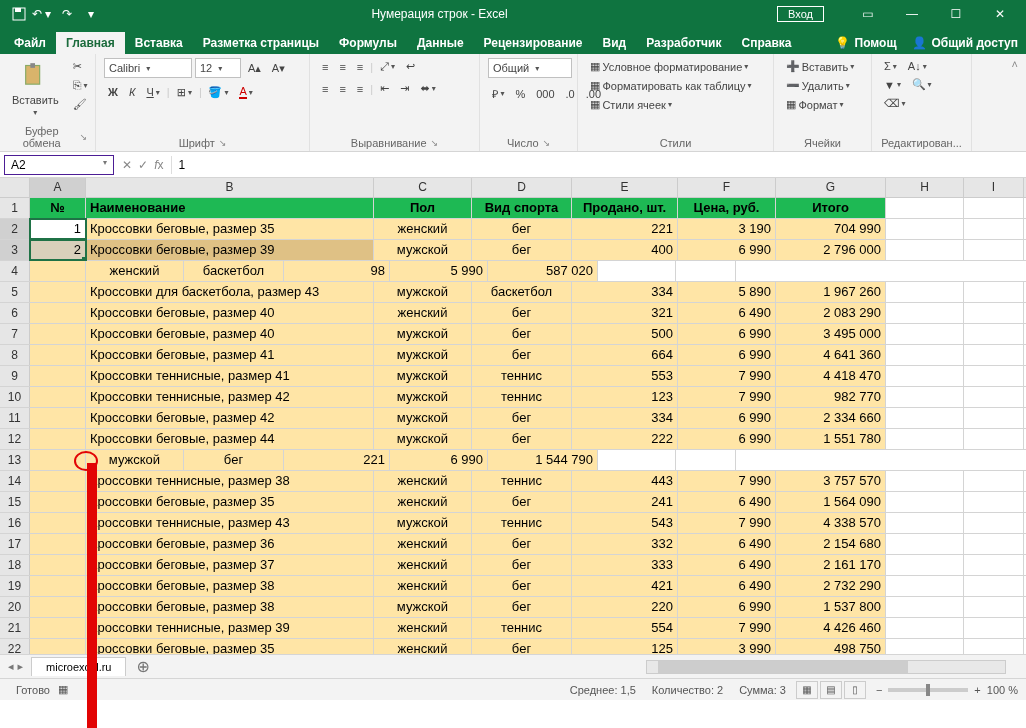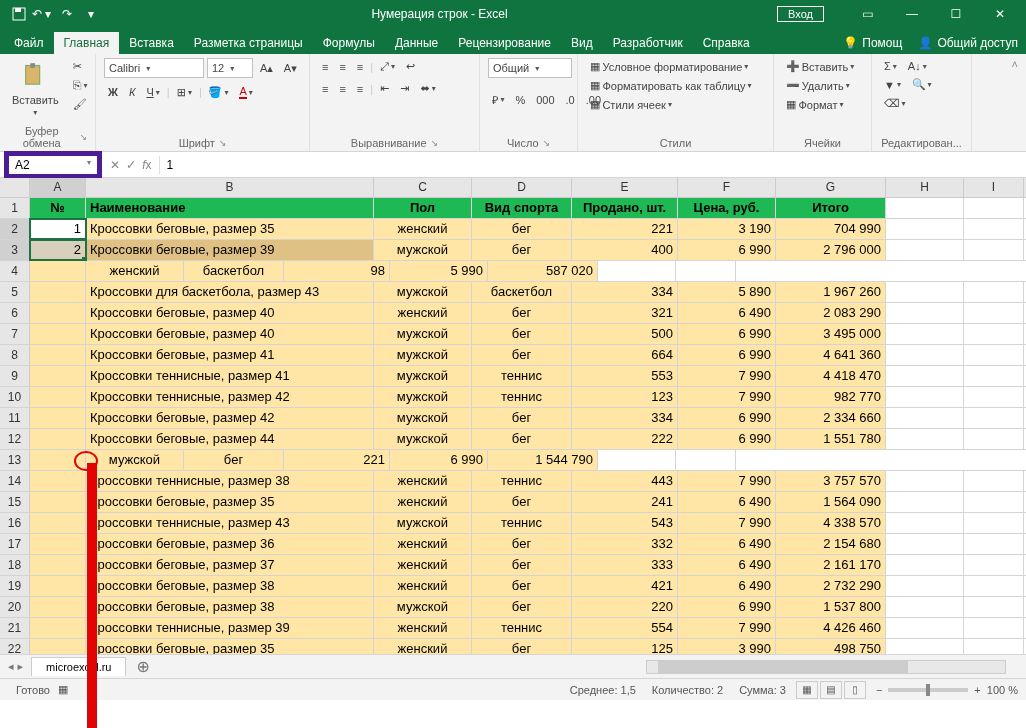--- a/index.html
+++ b/index.html
@@ -4,38 +4,38 @@
 <style>
 * { margin: 0; padding: 0; box-sizing: border-box; font-family: 'Segoe UI', Tahoma, sans-serif; }
 body { background: #fff; width: 1026px; height: 728px; overflow: hidden; position: relative; }
 .titlebar { background: #0f7440; height: 28px; display: flex; align-items: center; color: #fff; font-size: 12px; }
 .titlebar .qat { display: flex; align-items: center; padding-left: 8px; gap: 2px; }
 .titlebar .qat span { width: 22px; height: 22px; display: flex; align-items: center; justify-content: center; cursor: pointer; }
 .titlebar .title { flex: 1; text-align: center; }
 .titlebar .winctl { display: flex; align-items: center; gap: 4px; padding-right: 6px; }
 .titlebar .vhod { border: 1px solid #fff; padding: 1px 10px; font-size: 11px; margin-right: 20px; }
 .titlebar .winctl .wbtn { width: 40px; height: 28px; display: flex; align-items: center; justify-content: center; cursor: pointer; }
-.tabs { background: #0f7440; height: 26px; display: flex; align-items: flex-end; color: #fff; font-size: 12px; padding-left: 4px; }
+.tabs { background: #0f7440; height: 26px; display: flex; align-items: flex-end; color: #fff; font-size: 12px; padding-left: 4px; font-weight: bold; }
 .tabs .tab { padding: 4px 10px; cursor: pointer; }
 .tabs .tab.active { background: #f3f3f3; color: #1b6b3c; }
 .tabs .spacer { flex: 1; }
 .tabs .help { padding: 4px 8px; display: flex; align-items: center; gap: 4px; }
 .ribbon { background: #f3f3f3; border-bottom: 1px solid #d5d5d5; height: 98px; display: flex; font-size: 11px; color: #444; }
 .ribbon .group { border-right: 1px solid #e1e1e1; padding: 4px 8px 0 8px; display: flex; flex-direction: column; }
 .ribbon .group .gc { flex: 1; display: flex; align-items: flex-start; gap: 6px; }
 .ribbon .group .gl { text-align: center; font-size: 11px; color: #666; padding-bottom: 2px; display: flex; justify-content: center; align-items: center; gap: 4px; }
 .ribbon .vstack { display: flex; flex-direction: column; gap: 2px; }
 .ribbon .hstack { display: flex; align-items: center; gap: 3px; }
 .ribbon .btn { padding: 2px 4px; cursor: pointer; display: flex; align-items: center; gap: 2px; border-radius: 2px; }
 .ribbon .bigbtn { display: flex; flex-direction: column; align-items: center; gap: 2px; cursor: pointer; padding: 2px 4px; }
 .ribbon .combo { border: 1px solid #c0c0c0; background: #fff; padding: 1px 4px; font-size: 11px; height: 20px; display: flex; align-items: center; gap: 6px; }
 .ribbon .dd { font-size: 8px; color: #555; }
 .ribbon .expand { font-size: 9px; color: #888; cursor: pointer; }
 .fmlbar { height: 26px; border-bottom: 1px solid #d5d5d5; display: flex; align-items: center; background: #fff; font-size: 12px; }
-.fmlbar .namebox { width: 98px; border: 5px solid #4c1d95; padding: 2px 6px; margin: 2px 0 2px 4px; }
+.fmlbar .namebox { width: 110px; border: 1px solid #4c1d95; padding: 2px 6px; margin: 2px 0 2px 4px; }
 .fmlbar .namebox .dd { float: right; font-size: 8px; color: #777; }
 .fmlbar .fxbtns { padding: 0 8px; display: flex; gap: 6px; color: #888; }
 .fmlbar .fxbar { flex: 1; padding: 2px 6px; }
 .sheet { position: relative; height: 476px; }
 .colhdr { display: flex; height: 20px; background: #e6e6e6; font-size: 12px; border-bottom: 1px solid #ccc; }
 .colhdr .corn { width: 30px; border-right: 1px solid #ccc; background: #e6e6e6; }
 .colhdr .ch { border-right: 1px solid #ccc; text-align: center; line-height: 19px; color: #333; }
 .colhdr .ch.sel { background: #d0d0d0; }
 .gridwrap { height: 456px; overflow: hidden; position: relative; }
 .row { display: flex; height: 21px; border-bottom: 1px solid #d4d4d4; font-size: 13px; }
@@ -127,21 +127,21 @@
       </div>
     </div>
     <div class="gl">
         <span>Буфер обмена</span> 
         <span class="expand">↘</span>
       </div>
   </div>
   <div class="group" style="width:214px">
     <div class="gc vstack" style="gap:5px">
       <div class="hstack">
-        <div class="combo" style="width:100px">
+        <div class="combo" style="width:88px">
             <span>Calibri</span>
             <span class="dd">▾</span>
           </div>
         <div class="combo" style="width:46px">
             <span>12</span>
             <span class="dd">▾</span>
           </div>
         <div class="btn">A▴</div>
         <div class="btn">A▾</div>
       </div>
@@ -190,21 +190,21 @@
         <div class="btn">⇥</div>
         <div class="btn">⬌<span class="dd">▾</span></div>
       </div>
     </div>
     <div class="gl">
         <span>Выравнивание</span> 
         <span class="expand">↘</span>
       </div>
   </div>
   <div class="group" style="width:98px">
-    <div class="gc vstack" style="gap:12px">
+    <div class="gc vstack" style="gap:6px">
       <div class="combo" style="width:84px">
           <span>Общий</span>
           <span class="dd">▾</span>
         </div>
       <div class="hstack">
         <div class="btn">₽<span class="dd">▾</span></div>
         <div class="btn">%</div>
         <div class="btn">000</div>
         <div class="btn">.0</div>
         <div class="btn">.00</div>

